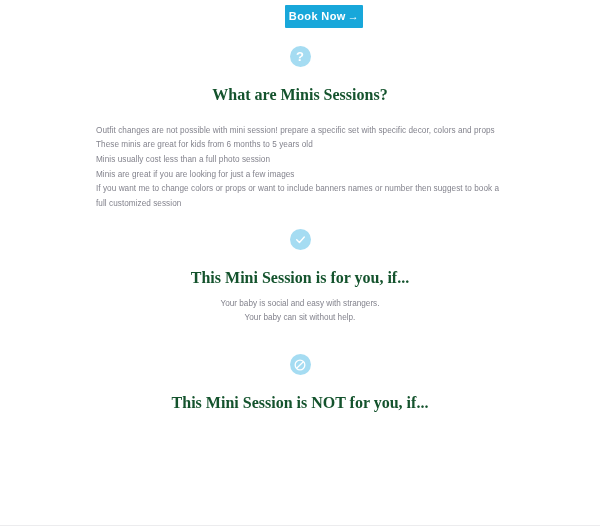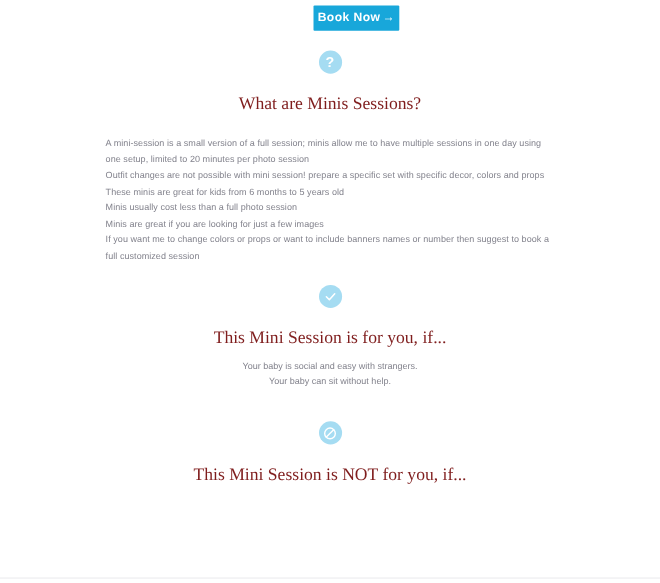--- a/index.html
+++ b/index.html
@@ -77,22 +77,22 @@
     line-height: 1;
     font-family: "Liberation Sans", sans-serif;
     position: relative;
     top: -0.5px;
   }
 
   
   .section-heading {
     font-family: "Liberation Serif", serif;
     font-size: 16px;
-    font-weight: normal;
-    color: #7f1d1d;
+    font-weight: bold;
+    color: #14532d;
     text-align: center;
     margin: 0;
     line-height: 1.3;
   }
 
   
   .body-block {
     padding-left: 96px;
     padding-right: 96px;
   }
@@ -145,21 +145,20 @@
     </div>
   </div>
 
   <div class="gap-2"></div>
 
   <h2 class="section-heading">What are Minis Sessions?</h2>
 
   <div class="gap-2"></div>
 
   <div class="body-block">
-    <p class="body-line">A mini-session is a small version of a full session; minis allow me to have multiple sessions in one day using one setup, limited to 20 minutes per photo session</p>
     <p class="body-line">Outfit changes are not possible with mini session! prepare a specific set with specific decor, colors and props</p>
     <p class="body-line">These minis are great for kids from 6 months to 5 years old</p>
     <p class="body-line">Minis usually cost less than a full photo session</p>
     <p class="body-line">Minis are great if you are looking for just a few images</p>
     <p class="body-line">If you want me to change colors or props or want to include banners names or number then suggest to book a full customized session</p>
   </div>
 
   <div class="gap-2"></div>
 
   <div class="icon-row">

